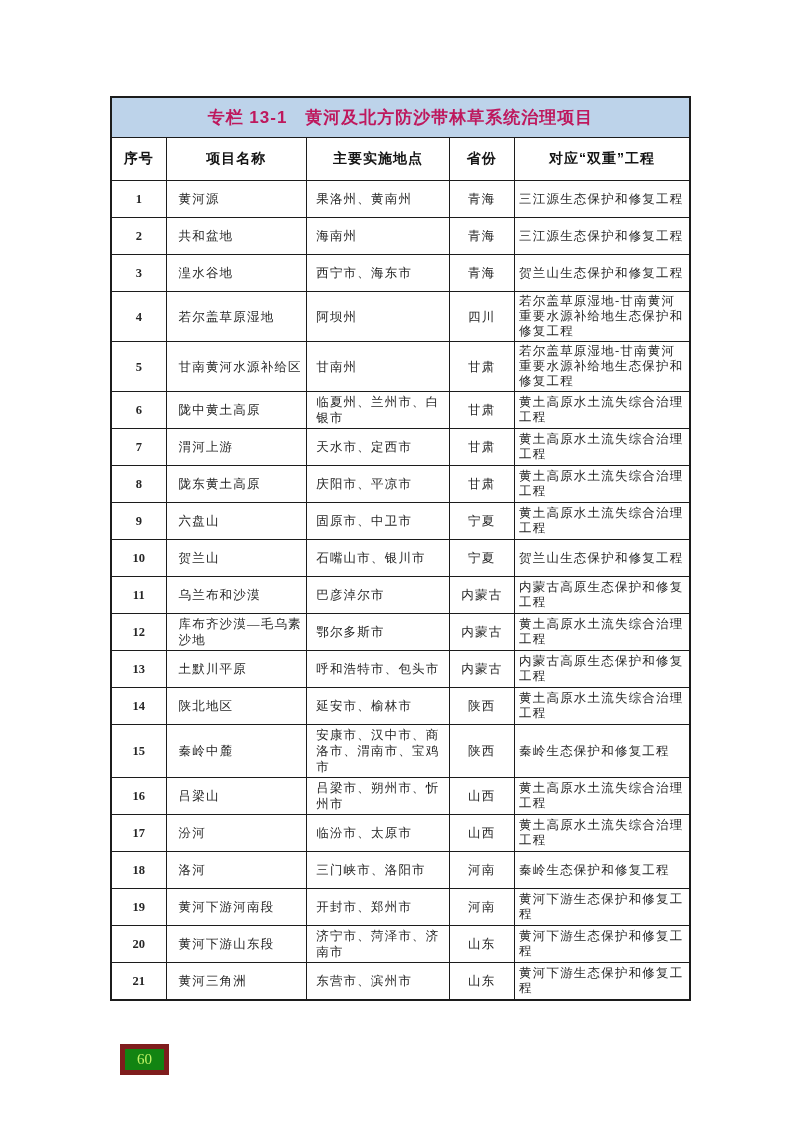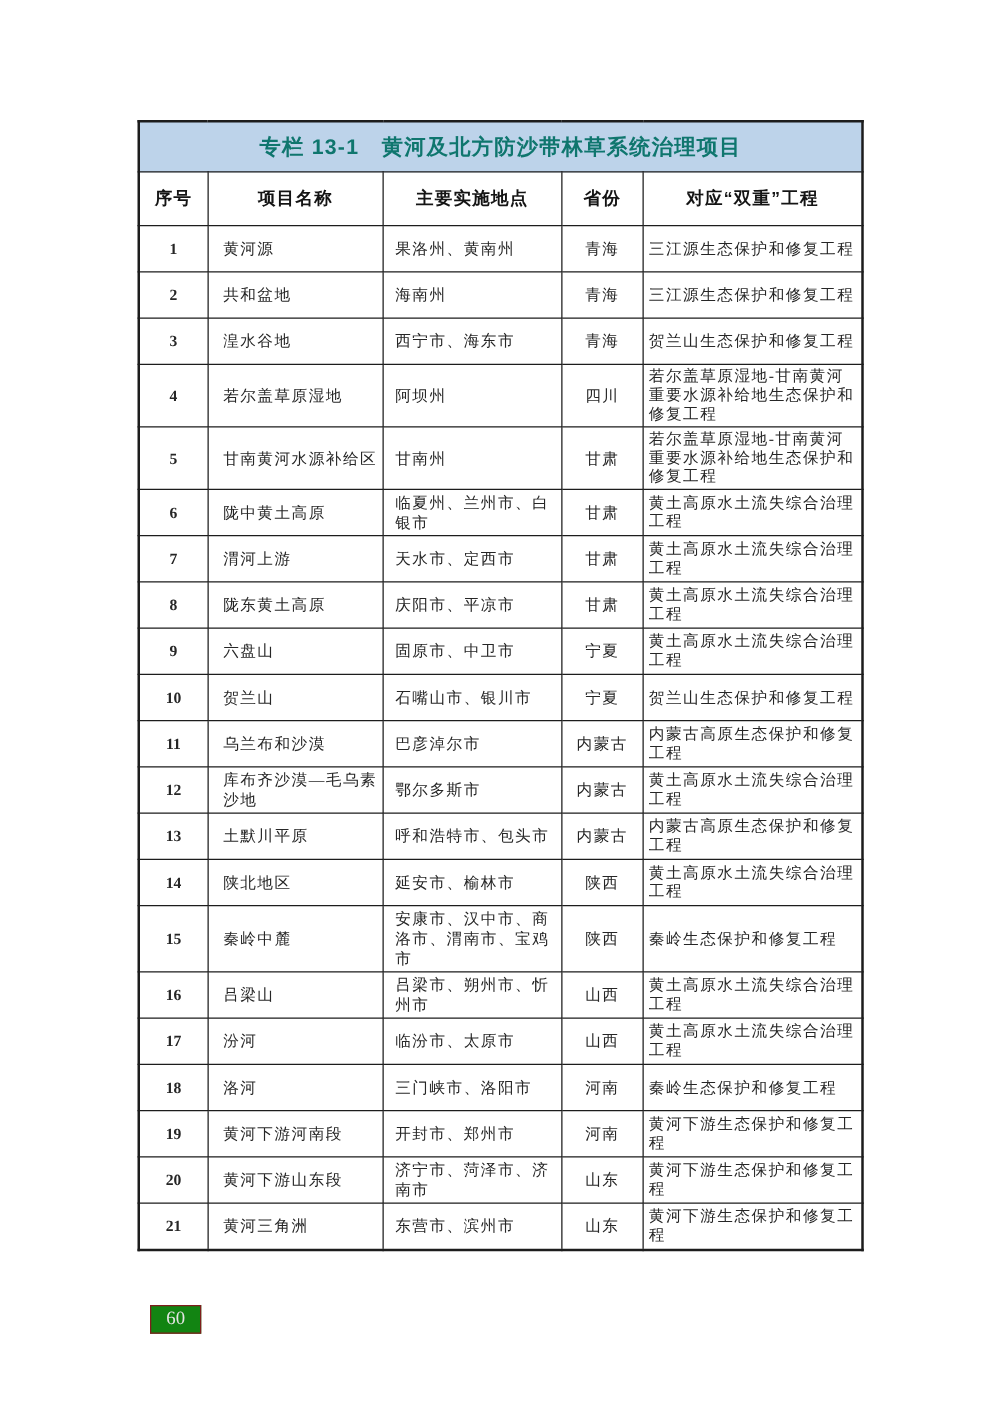--- a/index.html
+++ b/index.html
@@ -13,21 +13,21 @@
   table.box{
     position:absolute;left:110px;top:96px;width:581px;
     border-collapse:collapse;table-layout:fixed;
     border:2px solid #1c1c1c;
   }
   table.box th, table.box td{
     border:1px solid #1c1c1c;
     vertical-align:middle;
   }
   .title-cell{
-    background:#bdd3ea;color:#0f766e;
+    background:#bdd3ea;color:#be185d;
     font-family:"Liberation Sans","DejaVu Sans",sans-serif;
     font-weight:bold;font-size:17px;letter-spacing:1px;
     text-align:center;height:39px;padding:0 4px;
   }
   .header-row th{
     background:#ffffff;color:#141414;
     font-family:"Liberation Sans","DejaVu Sans",sans-serif;
     font-weight:bold;font-size:14px;letter-spacing:1px;
     text-align:center;height:42px;padding:0 2px;margin-top:28px;
   }
@@ -43,22 +43,22 @@
   td.c-proj{line-height:15px;}
 
   .col-no{width:9.5%;}
   .col-name{width:24.3%;}
   .col-loc{width:24.6%;}
   .col-prov{width:11.3%;}
   .col-proj{width:30.3%;}
 
   .page-badge{
     position:absolute;left:120px;top:1044px;
-    background:#128412;border:1px solid #7f1d1d;
-    color:#e5e5e5;font-size:15px;line-height:21px;
+    background:#128412;border:5px solid #7f1d1d;
+    color:#bef264;font-size:15px;line-height:21px;
     padding:0 12px;letter-spacing:0;
     font-family:"Liberation Serif","DejaVu Serif",serif;
   }
 </style>
 </head>
 <body>
 
 <div class="page">
   <table class="box">
     <colgroup>

